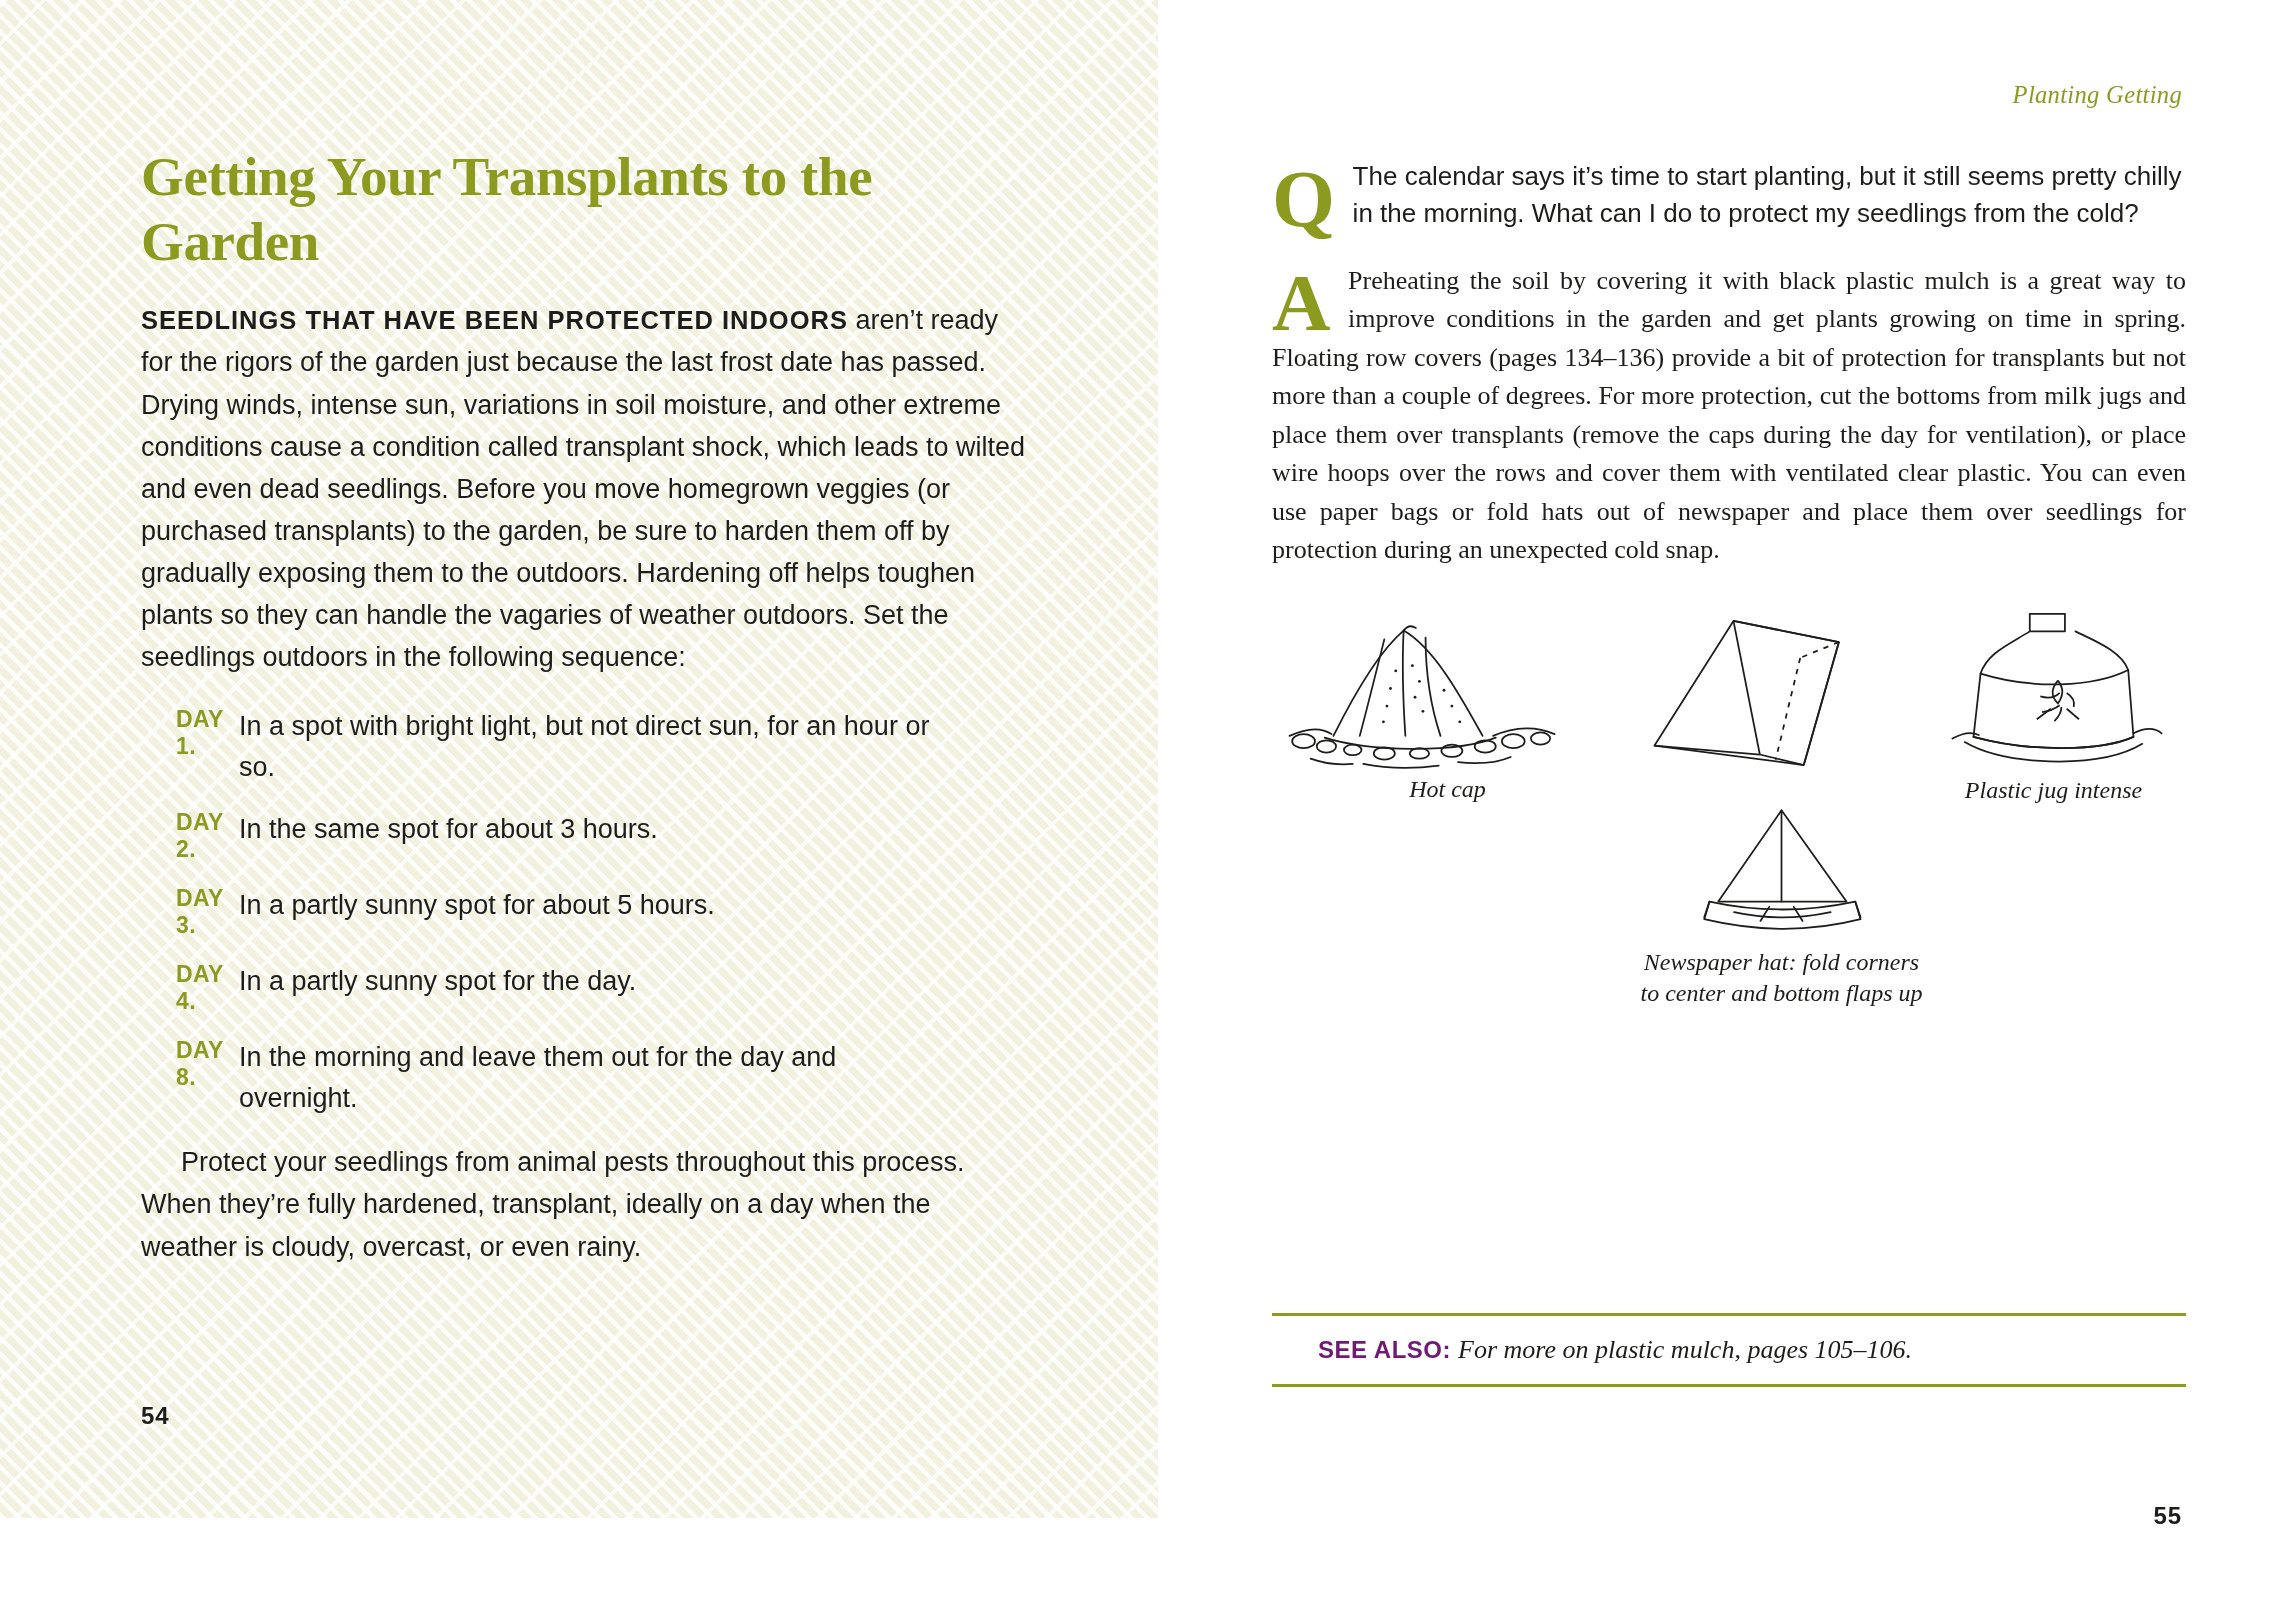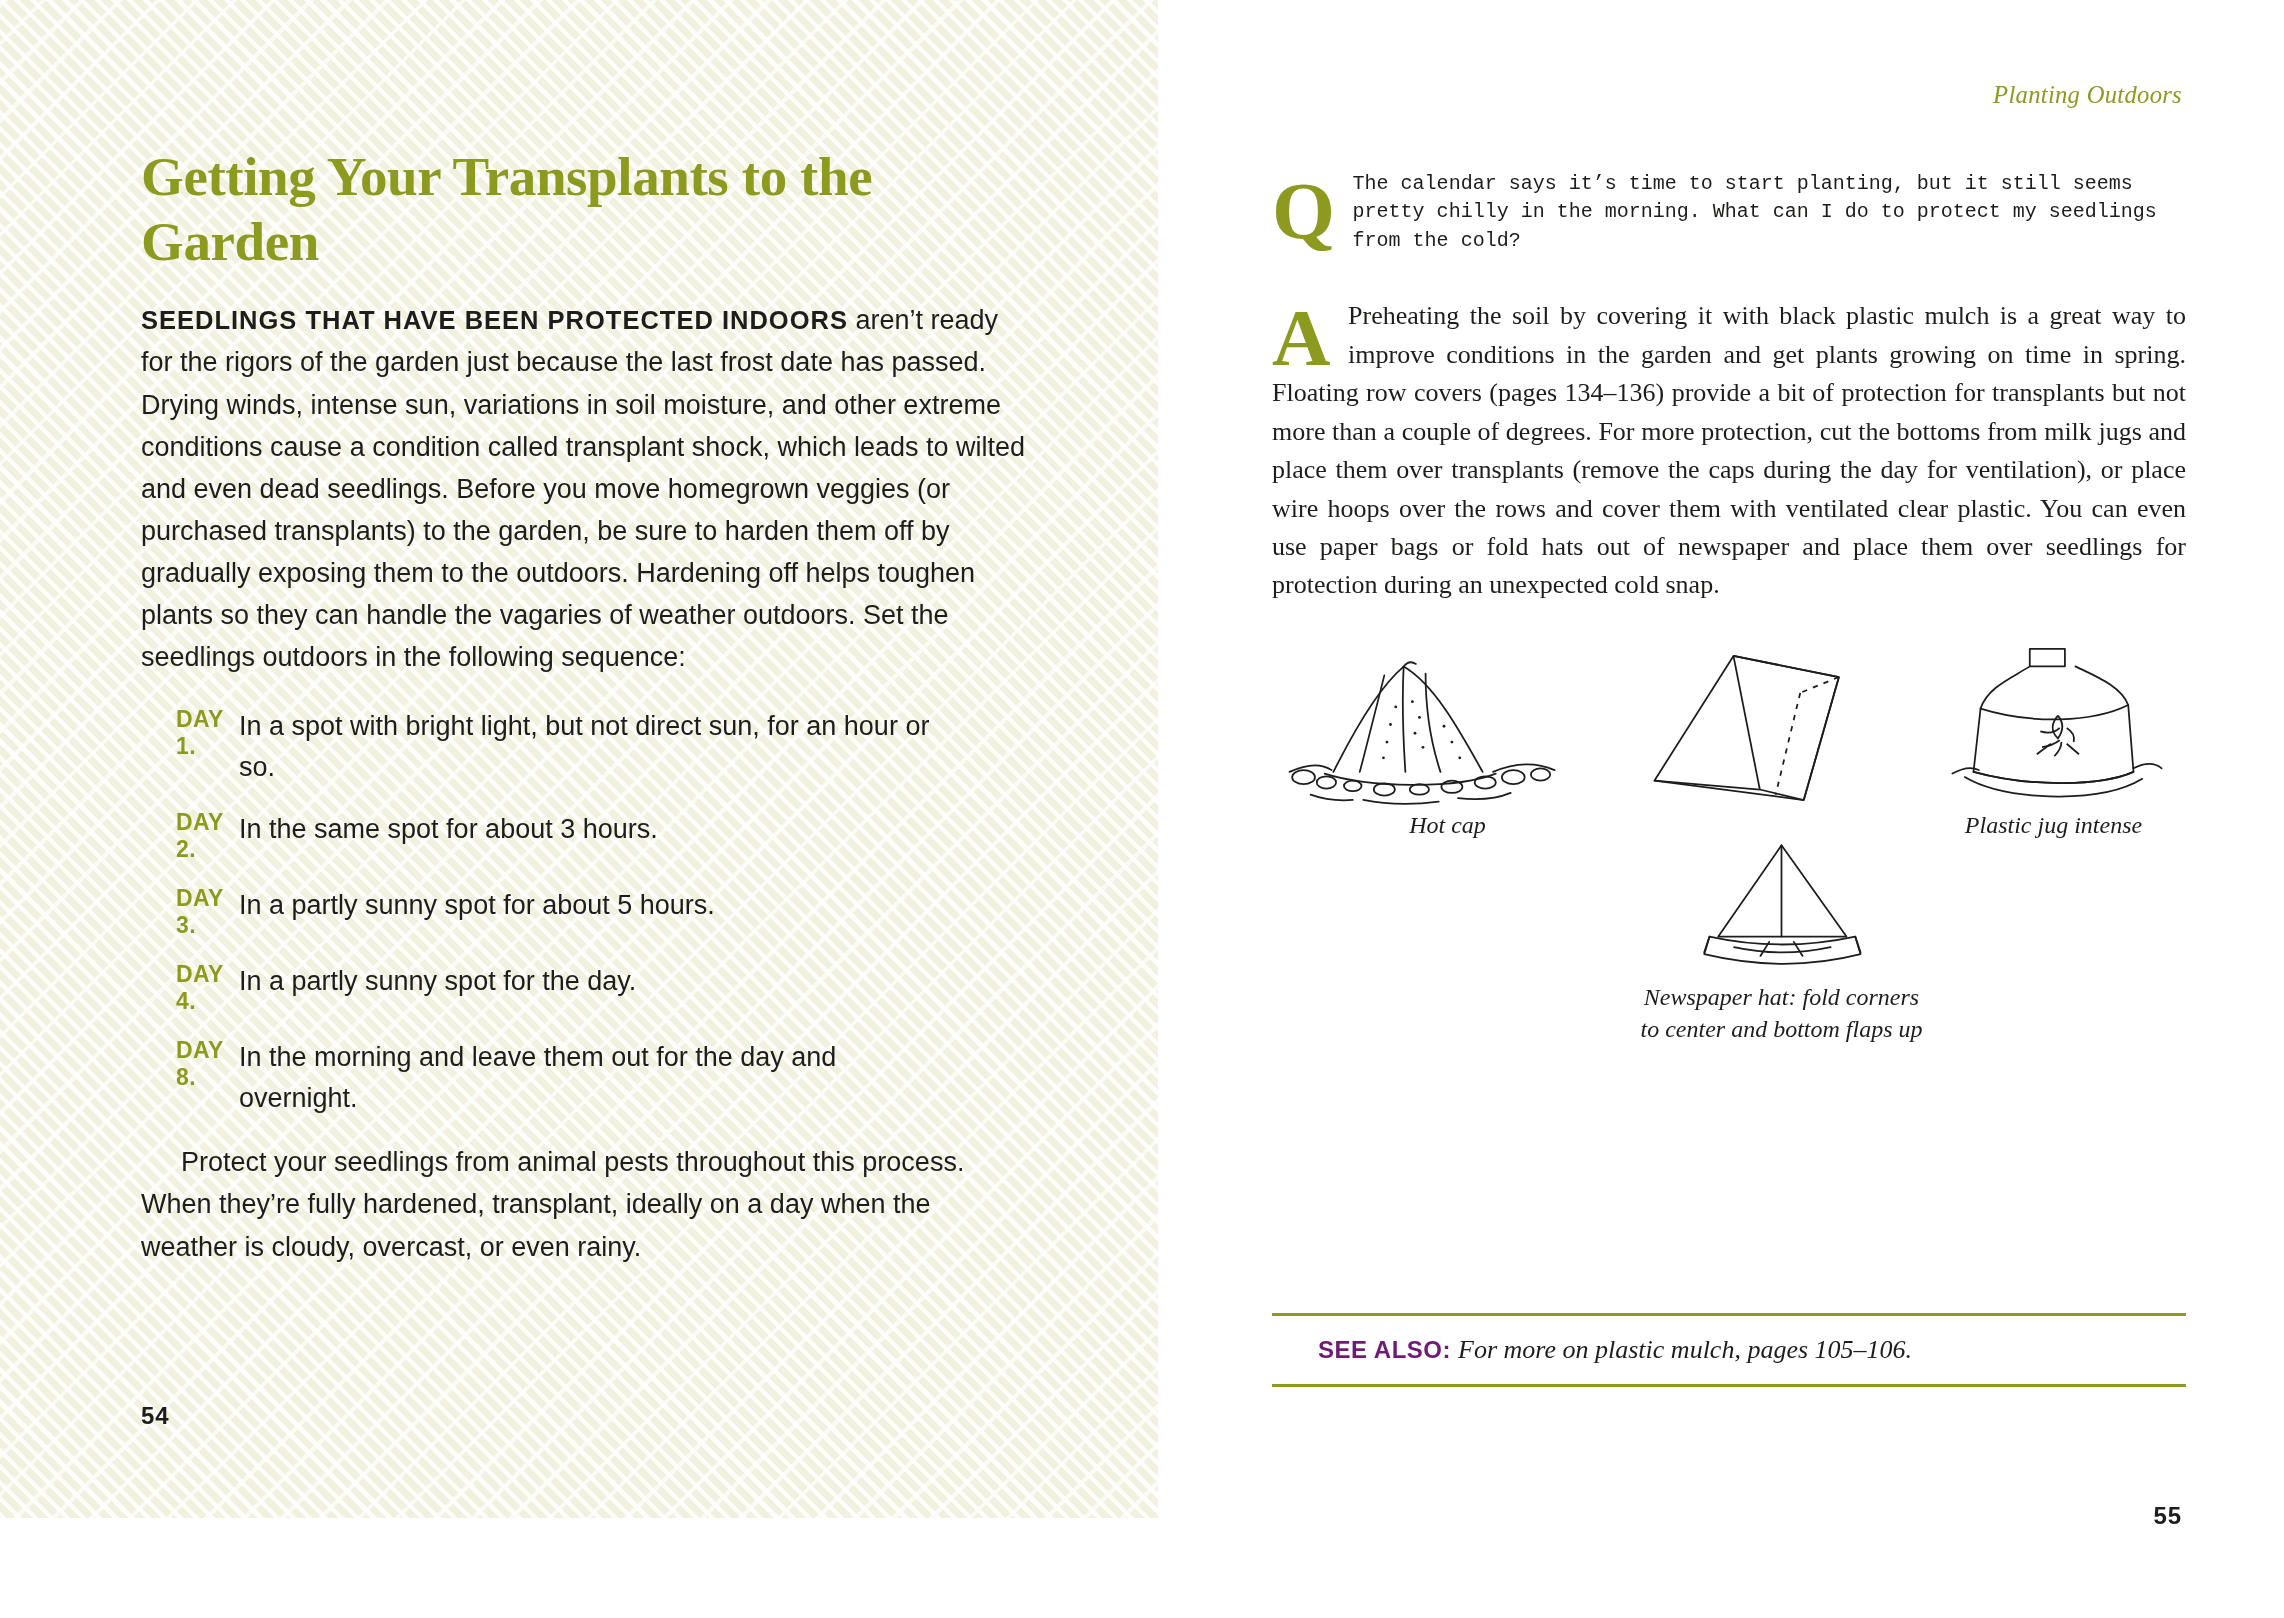--- a/index.html
+++ b/index.html
@@ -132,25 +132,25 @@
   .q-drop, .a-drop {
     float: left;
     font-family: "Liberation Serif", serif;
     font-weight: bold;
     color: #8c9b20;
     font-size: 81px;
     line-height: 0.85;
     margin: 7px 17.6px 0 0;
   }
   .q-text {
-    font-family: Liberation Mono, monospace;
-    font-size: 20px;
+    font-family: Liberation Sans, sans-serif;
+    font-size: 26px;
     line-height: 1.42;
     color: #1d1d1b;
-    margin: 16px;
+    margin: 4px;
   }
   .a-block {
     margin-top: 26px;
   }
   .a-text {
     font-family: "Liberation Serif", serif;
     font-size: 26px;
     line-height: 1.48;
     color: #1d1d1b;
     margin: 0;
@@ -256,21 +256,21 @@
       </ul>
 
       <p class="body-text para-indent">Protect your seedlings from animal pests throughout this process. When they’re fully hardened, transplant, ideally on a day when the weather is cloudy, overcast, or even rainy.</p>
     </div>
 
     <div class="folio-left">54</div>
   </div>
 
   <div class="page-right">
 
-    <div class="running-head">Planting Outdoors</div>
+    <div class="running-head">Planting Getting</div>
 
     <div class="right-inner">
 
       <div class="qa-block">
         <span class="q-drop">Q</span>
         <p class="q-text">The calendar says it’s time to start planting, but it still seems pretty chilly in the morning. What can I do to protect my seedlings from the cold?</p>
         <div class="clear"></div>
       </div>
 
       <div class="qa-block a-block">

